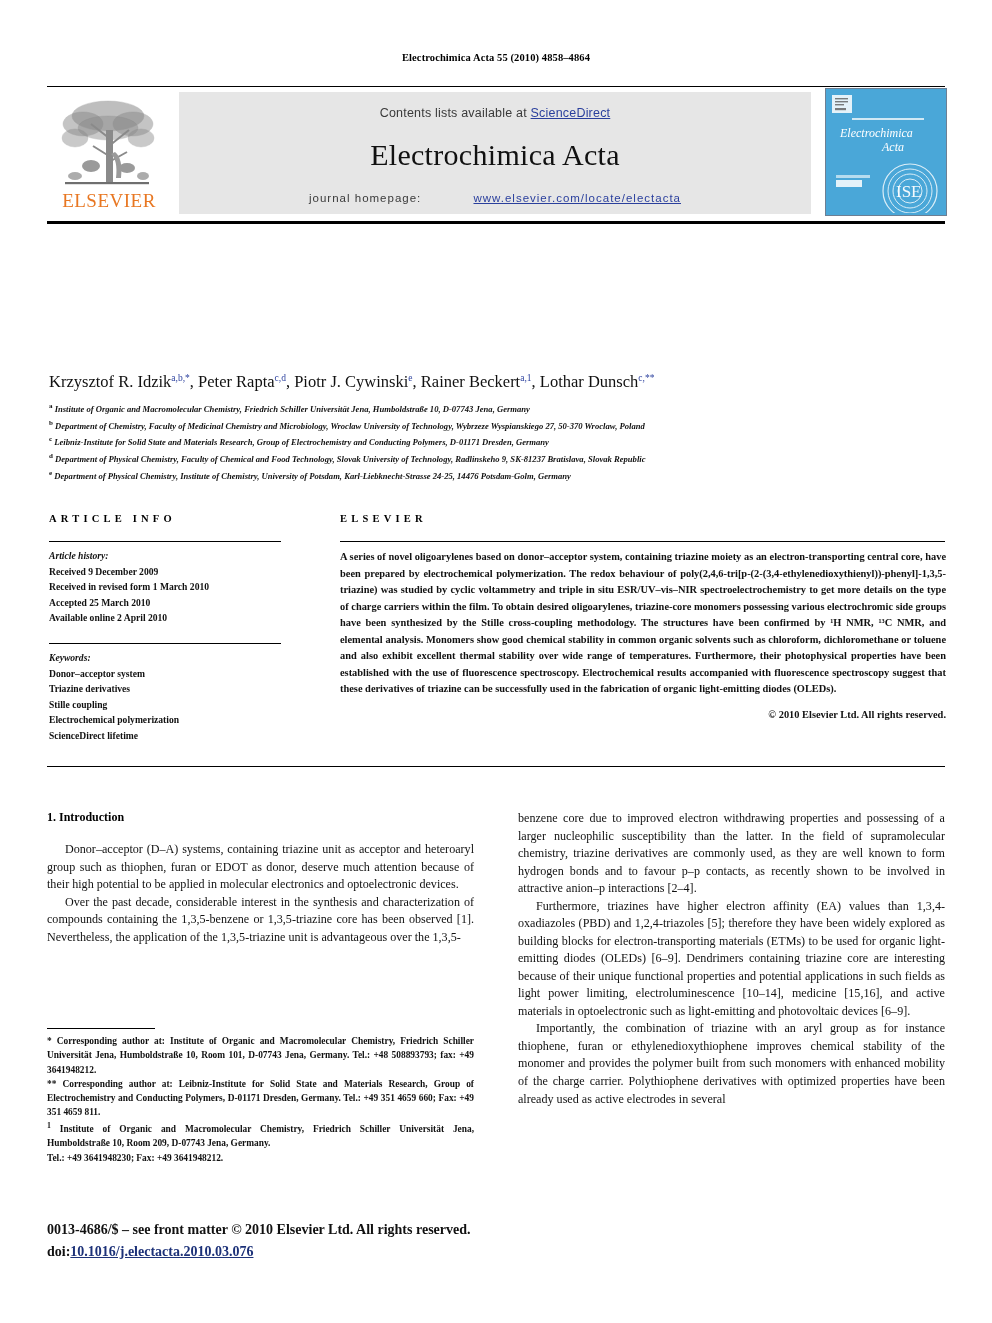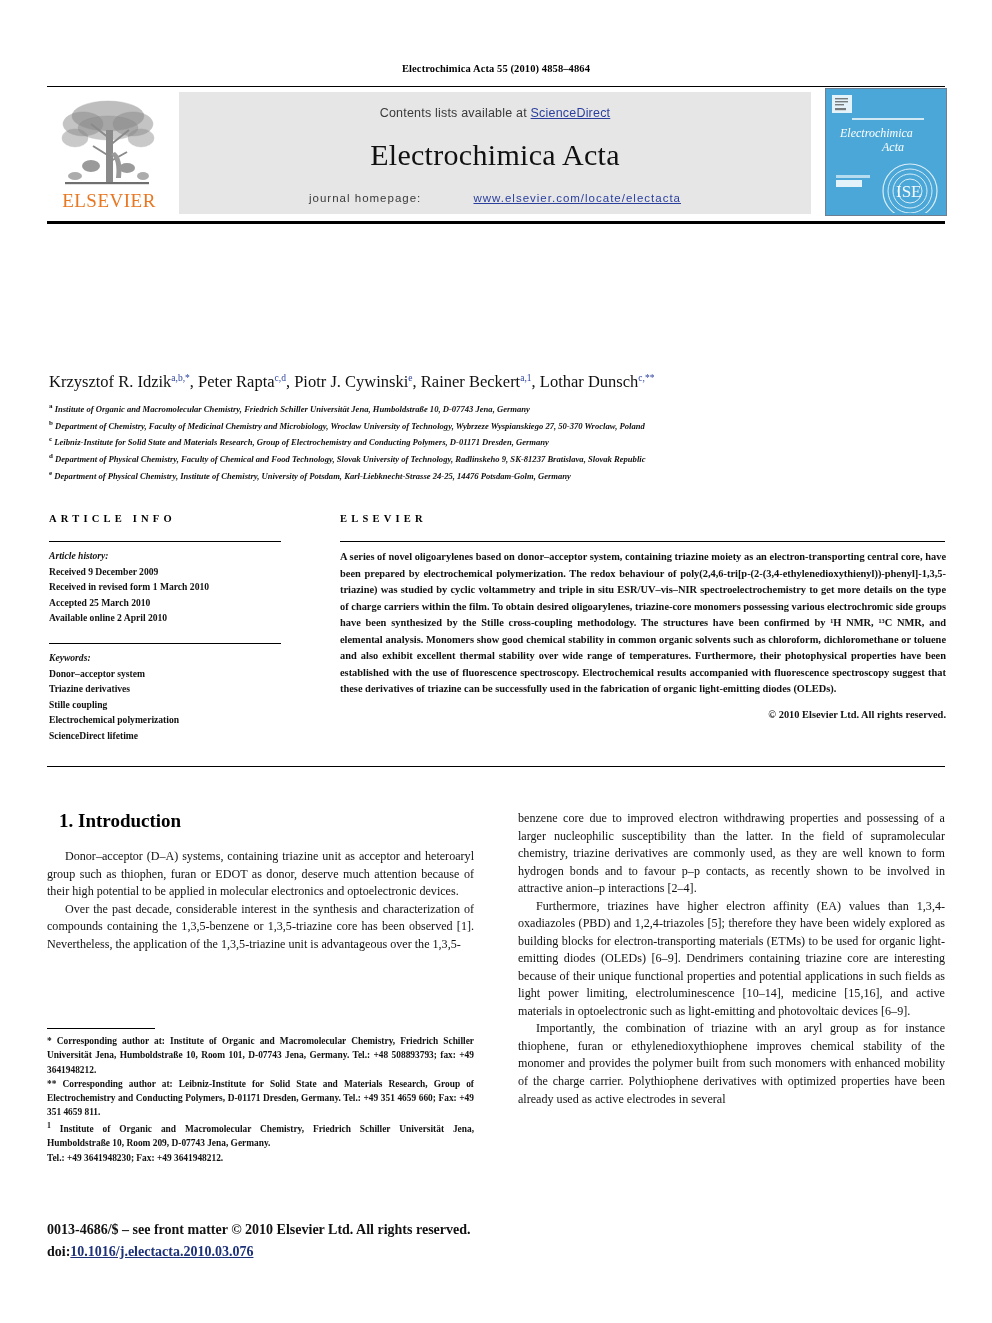--- a/index.html
+++ b/index.html
@@ -18,21 +18,21 @@
   .page {
     position: relative;
     width: 992px;
     height: 1323px;
     padding: 0;
   }
 
   
   .runhead {
     position: absolute;
-    top: 63px;
+    top: 52px;
     left: 0;
     width: 992px;
     text-align: center;
     font-size: 10.5px;
     font-weight: bold;
     letter-spacing: 0.1px;
     font-family: "Liberation Serif", serif;
   }
 
   .rule-top {
@@ -284,23 +284,23 @@
   .col {
     position: absolute;
     top: 0;
     width: 427px;
   }
   .col-left { left: 0; }
   .col-right { left: 471px; }
 
   .section-title {
     font-family: "Liberation Serif", serif;
-    font-size: 19px;
-    font-weight: bold;
-    margin: 0 0 16px 12px;
+    font-size: 12px;
+    font-weight: bold;
+    margin: 0 0 16px 0;
   }
   .para {
     font-family: "Liberation Serif", serif;
     font-size: 12.1px;
     line-height: 1.45;
     text-align: justify;
     margin: 0;
     text-indent: 18px;
     color: #111;
   }

